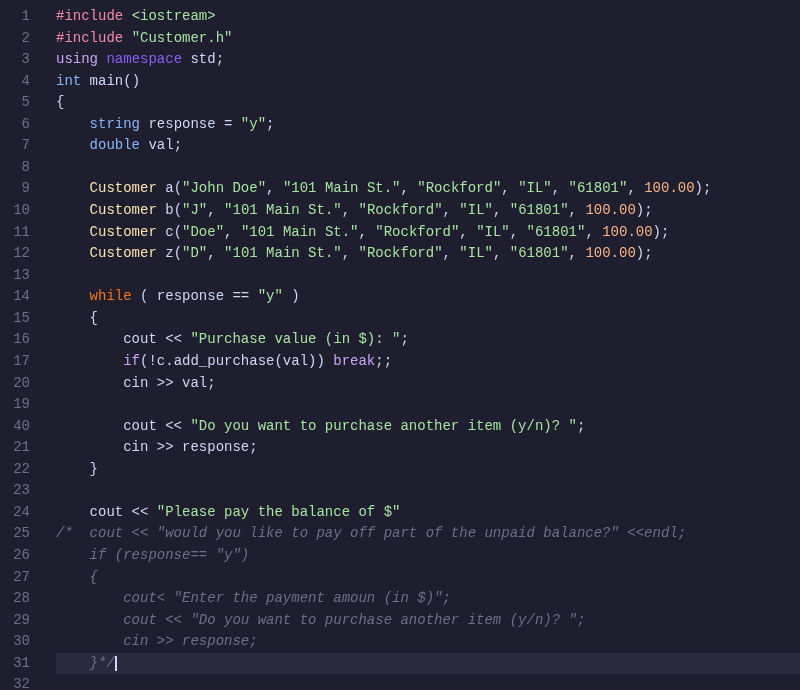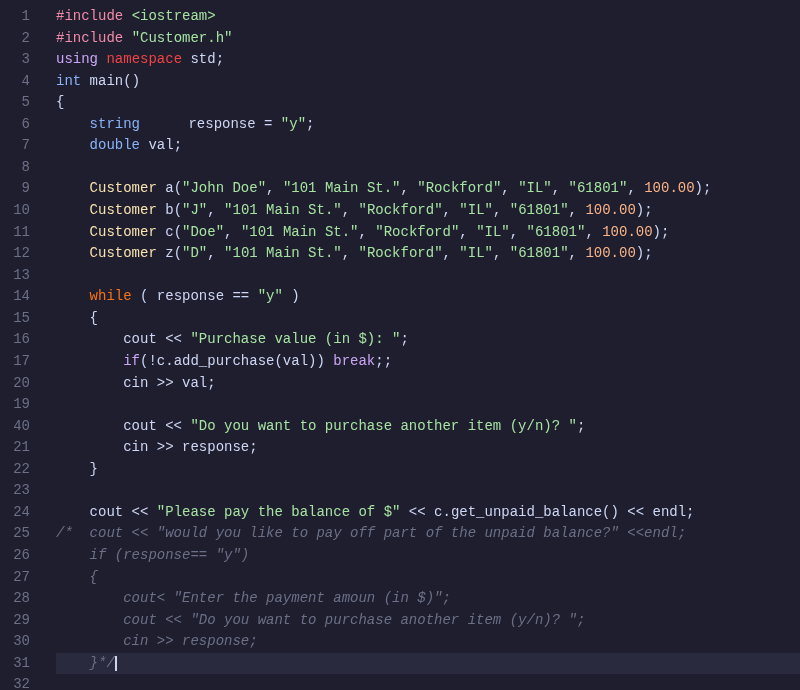--- a/index.html
+++ b/index.html
@@ -97,42 +97,42 @@
       <div class="line-number">27</div>
       <div class="line-number">28</div>
       <div class="line-number">29</div>
       <div class="line-number">30</div>
       <div class="line-number">31</div>
       <div class="line-number">32</div>
     </div>
   <div class="code-area">
   <div class="code-line"><span style="color: rgb(243, 139, 168);">#include</span><span style="color: rgb(205, 214, 244);"> </span><span style="color: rgb(166, 227, 161);">&lt;iostream&gt;</span></div>
       <div class="code-line"><span style="color: rgb(243, 139, 168);">#include</span><span style="color: rgb(205, 214, 244);"> </span><span style="color: rgb(166, 227, 161);">"Customer.h"</span></div>
-      <div class="code-line"><span style="color: rgb(203, 166, 247);">using</span><span style="color: rgb(205, 214, 244);"> </span><span style="color: #ef4444;">namespace</span><span style="color: rgb(205, 214, 244);"> std;</span></div>
+      <div class="code-line"><span style="color: rgb(203, 166, 247);">using</span><span style="color: rgb(205, 214, 244);"> </span><span style="color: #8b5cf6;">namespace</span><span style="color: rgb(205, 214, 244);"> std;</span></div>
       <div class="code-line"><span style="color: rgb(137, 180, 250);">int</span><span style="color: rgb(205, 214, 244);"> main()</span></div>
       <div class="code-line"><span style="color: rgb(205, 214, 244);">{</span></div>
-      <div class="code-line"><span style="color: rgb(205, 214, 244);">    </span><span style="color: rgb(137, 180, 250);">string</span><span style="color: rgb(205, 214, 244); margin-left: 40px;"> response = </span><span style="color: rgb(166, 227, 161);">"y"</span><span style="color: rgb(205, 214, 244);">;</span></div>
+      <div class="code-line"><span style="color: rgb(205, 214, 244);">    </span><span style="color: rgb(137, 180, 250);">string</span><span style="color: rgb(205, 214, 244);"> response = </span><span style="color: rgb(166, 227, 161);">"y"</span><span style="color: rgb(205, 214, 244);">;</span></div>
       <div class="code-line"><span style="color: rgb(205, 214, 244);">    </span><span style="color: rgb(137, 180, 250);">double</span><span style="color: rgb(205, 214, 244);"> val;</span></div>
       <div class="code-line">&nbsp;</div>
       <div class="code-line"><span style="color: rgb(205, 214, 244);">    </span><span style="color: rgb(249, 226, 175);">Customer</span><span style="color: rgb(205, 214, 244);"> a(</span><span style="color: rgb(166, 227, 161);">"John Doe"</span><span style="color: rgb(205, 214, 244);">, </span><span style="color: rgb(166, 227, 161);">"101 Main St."</span><span style="color: rgb(205, 214, 244);">, </span><span style="color: rgb(166, 227, 161);">"Rockford"</span><span style="color: rgb(205, 214, 244);">, </span><span style="color: rgb(166, 227, 161);">"IL"</span><span style="color: rgb(205, 214, 244);">, </span><span style="color: rgb(166, 227, 161);">"61801"</span><span style="color: rgb(205, 214, 244);">, </span><span style="color: rgb(250, 179, 135);">100.00</span><span style="color: rgb(205, 214, 244);">);</span></div>
       <div class="code-line"><span style="color: rgb(205, 214, 244);">    </span><span style="color: rgb(249, 226, 175);">Customer</span><span style="color: rgb(205, 214, 244);"> b(</span><span style="color: rgb(166, 227, 161);">"J"</span><span style="color: rgb(205, 214, 244);">, </span><span style="color: rgb(166, 227, 161);">"101 Main St."</span><span style="color: rgb(205, 214, 244);">, </span><span style="color: rgb(166, 227, 161);">"Rockford"</span><span style="color: rgb(205, 214, 244);">, </span><span style="color: rgb(166, 227, 161);">"IL"</span><span style="color: rgb(205, 214, 244);">, </span><span style="color: rgb(166, 227, 161);">"61801"</span><span style="color: rgb(205, 214, 244);">, </span><span style="color: rgb(250, 179, 135);">100.00</span><span style="color: rgb(205, 214, 244);">);</span></div>
       <div class="code-line"><span style="color: rgb(205, 214, 244);">    </span><span style="color: rgb(249, 226, 175);">Customer</span><span style="color: rgb(205, 214, 244);"> c(</span><span style="color: rgb(166, 227, 161);">"Doe"</span><span style="color: rgb(205, 214, 244);">, </span><span style="color: rgb(166, 227, 161);">"101 Main St."</span><span style="color: rgb(205, 214, 244);">, </span><span style="color: rgb(166, 227, 161);">"Rockford"</span><span style="color: rgb(205, 214, 244);">, </span><span style="color: rgb(166, 227, 161);">"IL"</span><span style="color: rgb(205, 214, 244);">, </span><span style="color: rgb(166, 227, 161);">"61801"</span><span style="color: rgb(205, 214, 244);">, </span><span style="color: rgb(250, 179, 135);">100.00</span><span style="color: rgb(205, 214, 244);">);</span></div>
       <div class="code-line"><span style="color: rgb(205, 214, 244);">    </span><span style="color: rgb(249, 226, 175);">Customer</span><span style="color: rgb(205, 214, 244);"> z(</span><span style="color: rgb(166, 227, 161);">"D"</span><span style="color: rgb(205, 214, 244);">, </span><span style="color: rgb(166, 227, 161);">"101 Main St."</span><span style="color: rgb(205, 214, 244);">, </span><span style="color: rgb(166, 227, 161);">"Rockford"</span><span style="color: rgb(205, 214, 244);">, </span><span style="color: rgb(166, 227, 161);">"IL"</span><span style="color: rgb(205, 214, 244);">, </span><span style="color: rgb(166, 227, 161);">"61801"</span><span style="color: rgb(205, 214, 244);">, </span><span style="color: rgb(250, 179, 135);">100.00</span><span style="color: rgb(205, 214, 244);">);</span></div>
       <div class="code-line">&nbsp;</div>
       <div class="code-line"><span style="color: rgb(205, 214, 244);">    </span><span style="color: #f97316;">while</span><span style="color: rgb(205, 214, 244);"> ( response == </span><span style="color: rgb(166, 227, 161);">"y"</span><span style="color: rgb(205, 214, 244);"> )</span></div>
       <div class="code-line"><span style="color: rgb(205, 214, 244);">    {</span></div>
       <div class="code-line"><span style="color: rgb(205, 214, 244);">        cout &lt;&lt; </span><span style="color: rgb(166, 227, 161);">"Purchase value (in $): "</span><span style="color: rgb(205, 214, 244);">;</span></div>
       <div class="code-line"><span style="color: rgb(205, 214, 244);">        </span><span style="color: rgb(203, 166, 247);">if</span><span style="color: rgb(205, 214, 244);">(!c.add_purchase(val)) </span><span style="color: rgb(203, 166, 247);">break</span><span style="color: rgb(205, 214, 244);">;;</span></div>
       <div class="code-line"><span style="color: rgb(205, 214, 244);">        cin &gt;&gt; val;</span></div>
       <div class="code-line">&nbsp;</div>
       <div class="code-line"><span style="color: rgb(205, 214, 244);">        cout &lt;&lt; </span><span style="color: rgb(166, 227, 161);">"Do you want to purchase another item (y/n)? "</span><span style="color: rgb(205, 214, 244);">;</span></div>
       <div class="code-line"><span style="color: rgb(205, 214, 244);">        cin &gt;&gt; response;</span></div>
       <div class="code-line"><span style="color: rgb(205, 214, 244);">    }</span></div>
       <div class="code-line">&nbsp;</div>
-      <div class="code-line"><span style="color: rgb(205, 214, 244);">    cout &lt;&lt; </span><span style="color: rgb(166, 227, 161);">"Please pay the balance of $"</span><span style="color: rgb(205, 214, 244);"> &lt;&lt; c.get_unpaid_balance() &lt;&lt; endl;</span></div>
+      <div class="code-line"><span style="color: rgb(205, 214, 244);">    cout &lt;&lt; </span><span style="color: rgb(166, 227, 161);">"Please pay the balance of $"</span></div>
       <div class="code-line"><span style="color: rgb(108, 112, 134); font-style: italic;">/*  cout &lt;&lt; "would you like to pay off part of the unpaid balance?" &lt;&lt;endl;</span></div>
       <div class="code-line"><span style="color: rgb(108, 112, 134); font-style: italic;">    if (response== "y")</span></div>
       <div class="code-line"><span style="color: rgb(108, 112, 134); font-style: italic;">    {</span></div>
       <div class="code-line"><span style="color: rgb(108, 112, 134); font-style: italic;">        cout&lt; "Enter the payment amoun (in $)";</span></div>
       <div class="code-line"><span style="color: rgb(108, 112, 134); font-style: italic;">        cout &lt;&lt; "Do you want to purchase another item (y/n)? ";</span></div>
       <div class="code-line"><span style="color: rgb(108, 112, 134); font-style: italic;">        cin &gt;&gt; response;</span></div>
       <div class="code-line" style="background-color: rgb(42, 42, 62);"><span style="color: rgb(108, 112, 134); font-style: italic;">    }*/</span><span class="cursor"></span></div>
     </div>
 </div>
 

